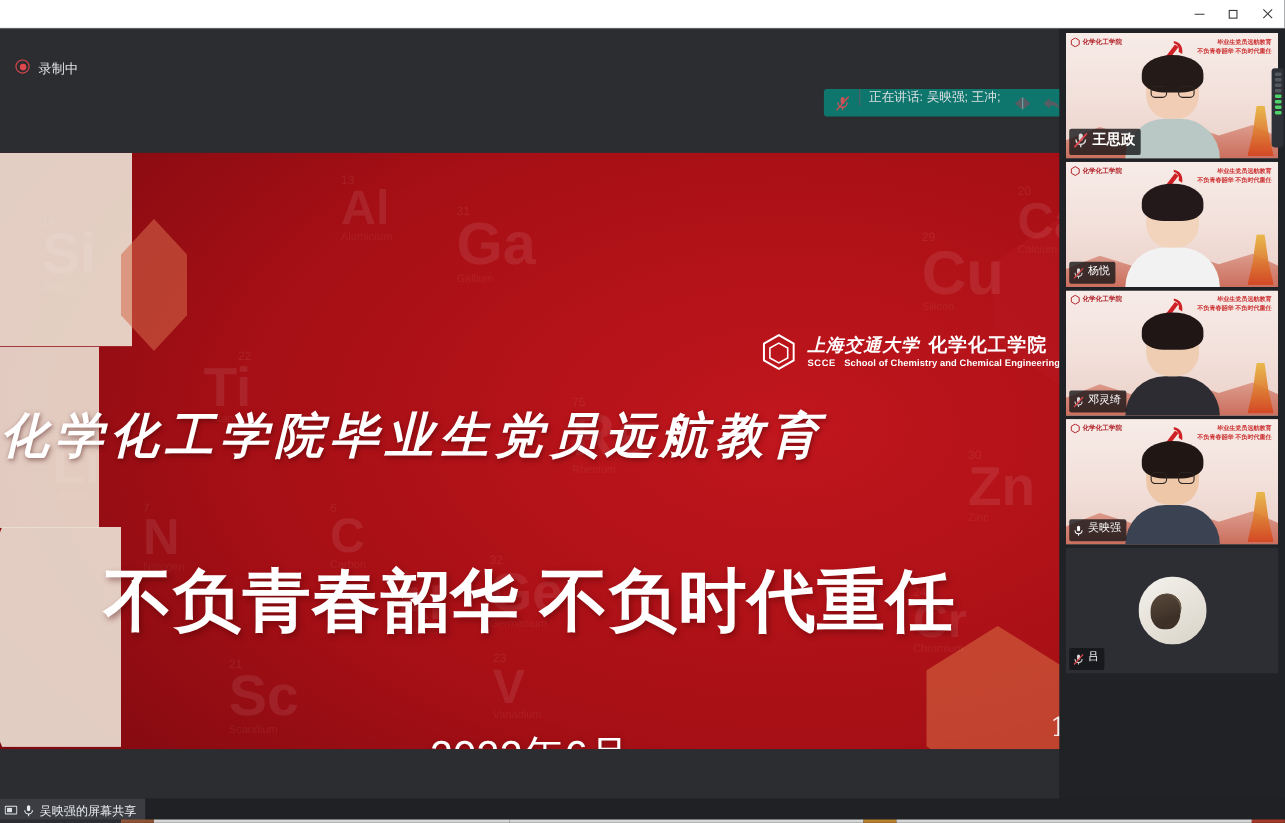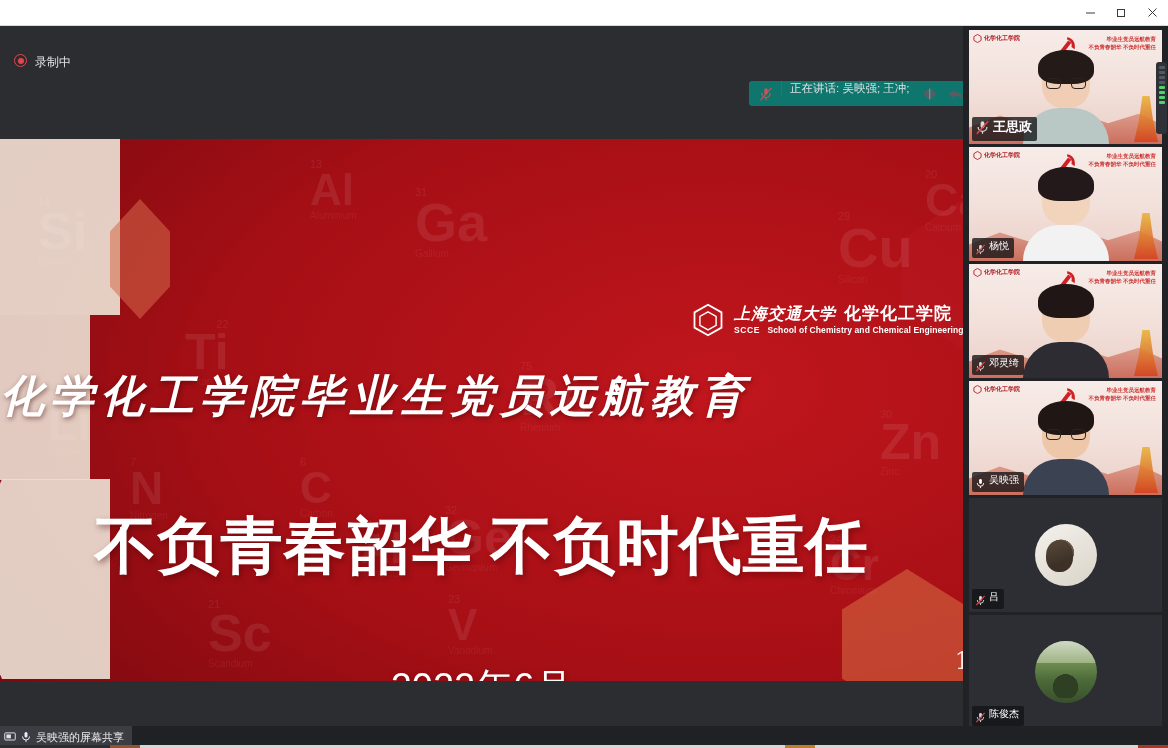--- a/index.html
+++ b/index.html
@@ -674,34 +674,20 @@
           <div class="namebadge">
             <span class="mic"><svg viewBox="0 0 24 24" width="11" height="11">
                 <rect x="9" y="2" width="6" height="11" rx="3" fill="#d9d9d9"></rect>
                 <path d="M5 11a7 7 0 0 0 14 0" fill="none" stroke="#d9d9d9" stroke-width="2"></path>
                 <line x1="12" y1="18" x2="12" y2="22" stroke="#d9d9d9" stroke-width="2"></line>
                 <line x1="3" y1="22" x2="21" y2="2" stroke="#e0474c" stroke-width="2.4"></line>
               </svg></span>
             <span class="nb-name">吕</span>
           </div>
         </div>
-        <div class="tile avatar-tile">
-          <div class="avatar">
-            <div class="av-scene"></div>
-          </div>
-          <div class="namebadge">
-            <span class="mic"><svg viewBox="0 0 24 24" width="11" height="11">
-                <rect x="9" y="2" width="6" height="11" rx="3" fill="#d9d9d9"></rect>
-                <path d="M5 11a7 7 0 0 0 14 0" fill="none" stroke="#d9d9d9" stroke-width="2"></path>
-                <line x1="12" y1="18" x2="12" y2="22" stroke="#d9d9d9" stroke-width="2"></line>
-                <line x1="3" y1="22" x2="21" y2="2" stroke="#e0474c" stroke-width="2.4"></line>
-              </svg></span>
-            <span class="nb-name">陈俊杰</span>
-          </div>
-        </div>
       </div>
     <div class="meter" id="meter">
         <i></i>
         <i></i>
         <i></i>
         <i></i>
         <i class="on"></i>
         <i class="on"></i>
         <i class="on"></i>
         <i class="on"></i>

